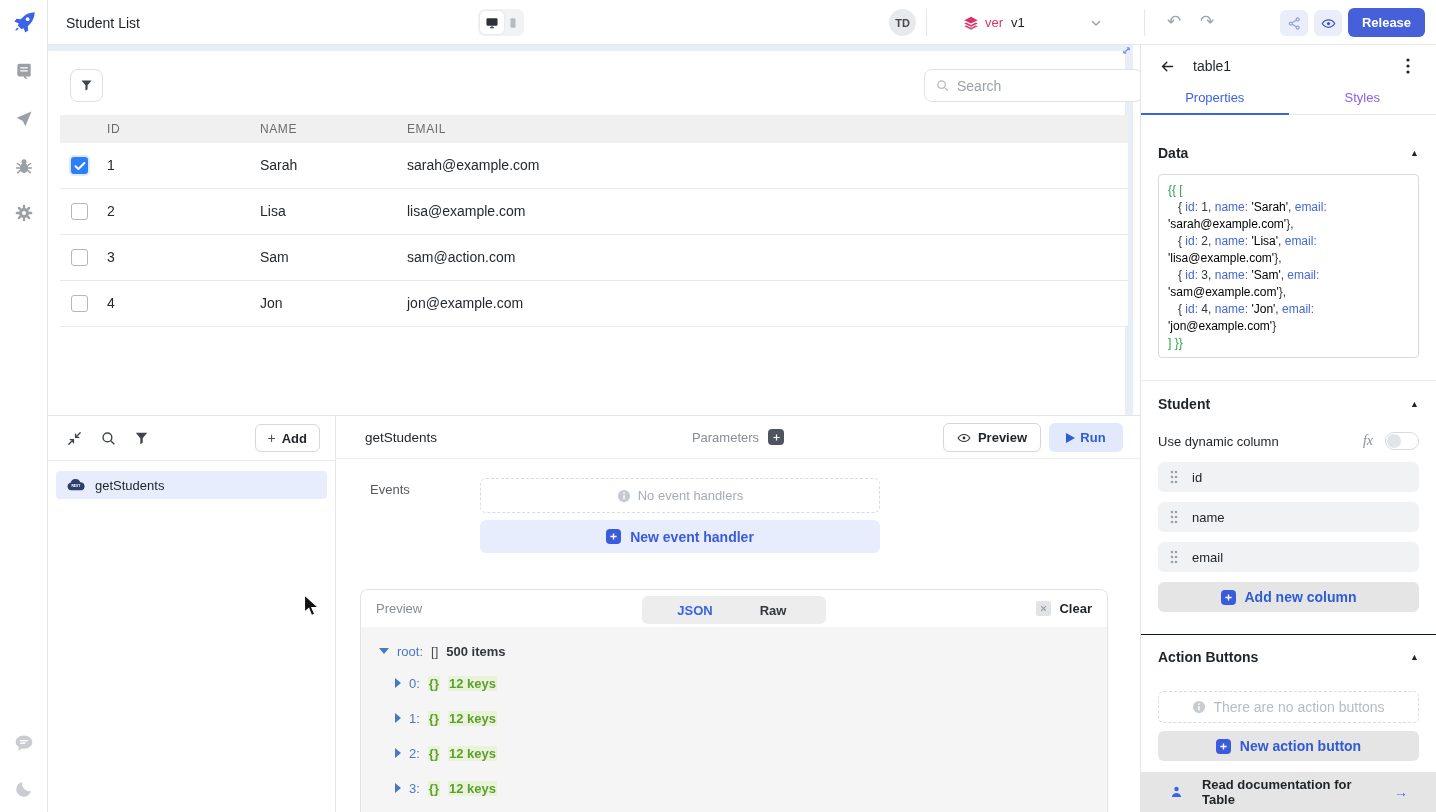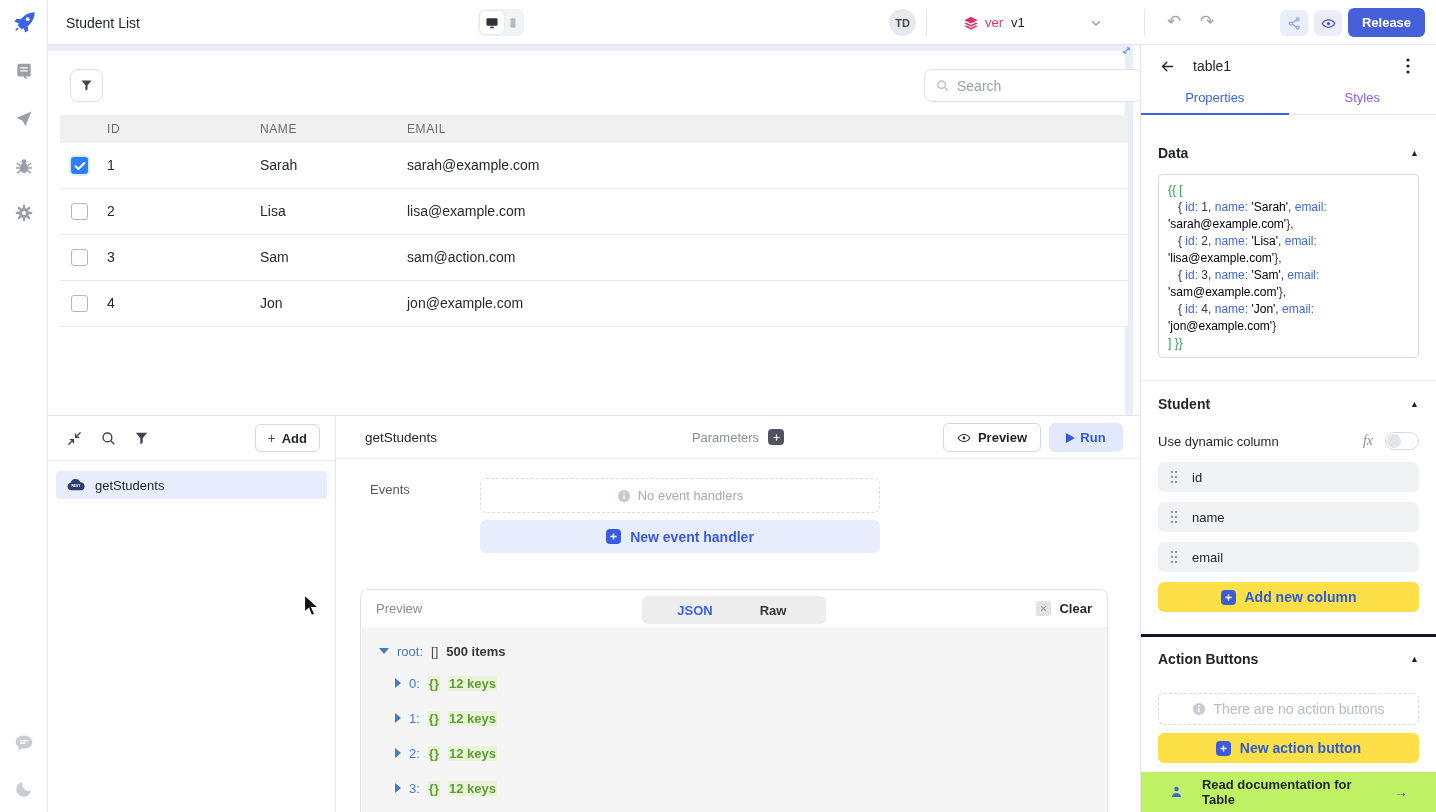--- a/index.html
+++ b/index.html
@@ -172,29 +172,29 @@
   .fx { margin-left:auto; font-family:"Liberation Serif", serif; font-style:italic;
         font-size:14px; color:#8a9097; }
   .toggle { margin-left:12px; width:34px; height:18px; border:1px solid #d7dadf;
         border-radius:9px; background:#fff; position:relative; }
   .toggle .knob { position:absolute; left:1px; top:1px; width:14px; height:14px;
         border-radius:50%; background:#e1e4e8; }
   .colitems { margin-top:10px; }
   .colitem { height:30px; background:#f1f2f4; border-radius:6px; margin-bottom:10px;
         display:flex; align-items:center; padding:0 12px; gap:14px; }
   .colitem .lbl { font-size:13px; color:#212529; }
-  .bluebtn { height:30px; width:100%; background:#fde047; border:none; border-radius:6px;
+  .bluebtn { height:30px; width:100%; background:#e5e5e5; border:none; border-radius:6px;
         display:flex; align-items:center; justify-content:center; gap:9px;
         color:#2f5bd7; font-size:14px; font-weight:700; font-family:inherit; }
-  .sec-act { margin-top:22px; border-top:3px solid #0f172a; padding-top:14px; }
+  .sec-act { margin-top:22px; border-top:1px solid #0f172a; padding-top:14px; }
   .act-empty { margin-top:26px; height:32px; border:1px dashed #d7dbe2; border-radius:6px;
         display:flex; align-items:center; justify-content:center; gap:7px;
         color:#b6bcc3; font-size:14px; }
   .act-new { margin-top:8px; }
-  .docsbar { position:absolute; left:0; right:0; bottom:0; height:40px; background:#bef264;
+  .docsbar { position:absolute; left:0; right:0; bottom:0; height:40px; background:#e5e5e5;
         display:flex; align-items:center; padding:0 28px; gap:18px; }
   .docsbar .txt { font-size:13px; font-weight:600; color:#1f2428; }
   .docsbar .arr { color:#3b63e8; font-size:14px; font-weight:600; }
 
   .cursor { position:absolute; left:303px; top:594px; z-index:99; pointer-events:none; }
 </style>
 </head>
 <body>
 
 <div class="rail">

